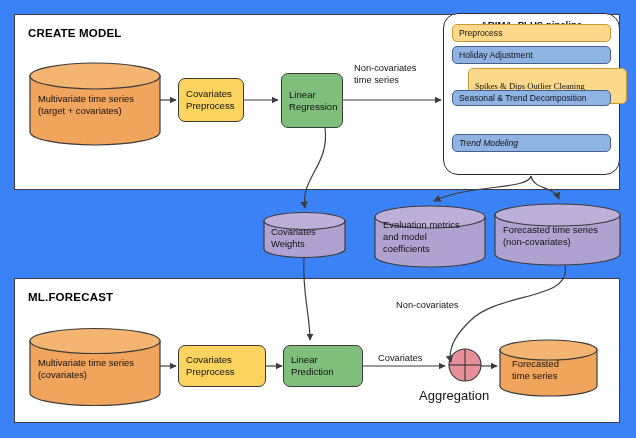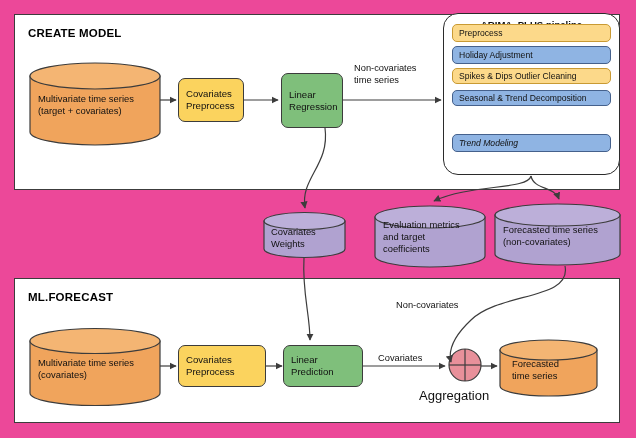--- a/index.html
+++ b/index.html
@@ -4,21 +4,21 @@
 <style>
   html, body {
     margin: 0;
     padding: 0;
     background: #ffffff;
   }
   #canvas {
     position: relative;
     width: 636px;
     height: 438px;
-    background: #ec4899;
+    background: #3b82f6;
     font-family: "Liberation Sans", sans-serif;
     overflow: hidden;
   }
   svg.layer {
     position: absolute;
     left: 0; top: 0;
     width: 636px;
     height: 438px;
     pointer-events: none;
   }
@@ -191,21 +191,21 @@
     </g>
   </svg>
 
   <div class="cyl-label" style="left:38px; top:93px; width:124px;">Multivariate time series
 (target + covariates)</div>
 
   <div class="cyl-label" style="left:271px; top:226px; width:78px;">Covariates
 Weights</div>
 
   <div class="cyl-label" style="left:383px; top:219px; width:100px;">Evaluation metrics
-and target
+and model
 coefficients</div>
 
   <div class="cyl-label" style="left:503px; top:224px; width:116px;">Forecasted time series
 (non-covariates)</div>
 
   <div class="cyl-label" style="left:38px; top:357px; width:124px;">Multivariate time series
 (covariates)</div>
 
   <div class="cyl-label" style="left:512px; top:358px; width:86px;">Forecasted
 time series</div>
@@ -233,21 +233,21 @@
   <div class="pipeline-box" style="left:443px; top:13px; width:177px; height:162px;">
     <div class="pipeline-title">ARIMA_PLUS pipeline</div>
   </div>
 
   <div class="pipe-step amber" style="left:452px; top:24px; width:159px; height:18px;">
     <span>Preprocess</span>
   </div>
   <div class="pipe-step blue" style="left:452px; top:46px; width:159px; height:18px;">
     <span>Holiday Adjustment</span>
   </div>
-  <div class="pipe-step amber" style="left:452px; top:68px; width:159px; height:16px;">
+  <div class="pipe-step amber" style="left:468px; top:68px; width:159px; height:36px;font-family:Liberation Serif, serif;">
     <span>Spikes &amp; Dips Outlier Cleaning</span>
   </div>
   <div class="pipe-step blue" style="left:452px; top:90px; width:159px; height:16px;">
     <span>Seasonal &amp; Trend Decomposition</span>
   </div>
   <div class="pipe-step blue" style="left:452px; top:134px; width:159px; height:18px;font-style:italic;">
     <span>Trend Modeling</span>
   </div>
 
   <div class="edge-label" style="left:354px; top:63px; width:86px;">Non-covariates

